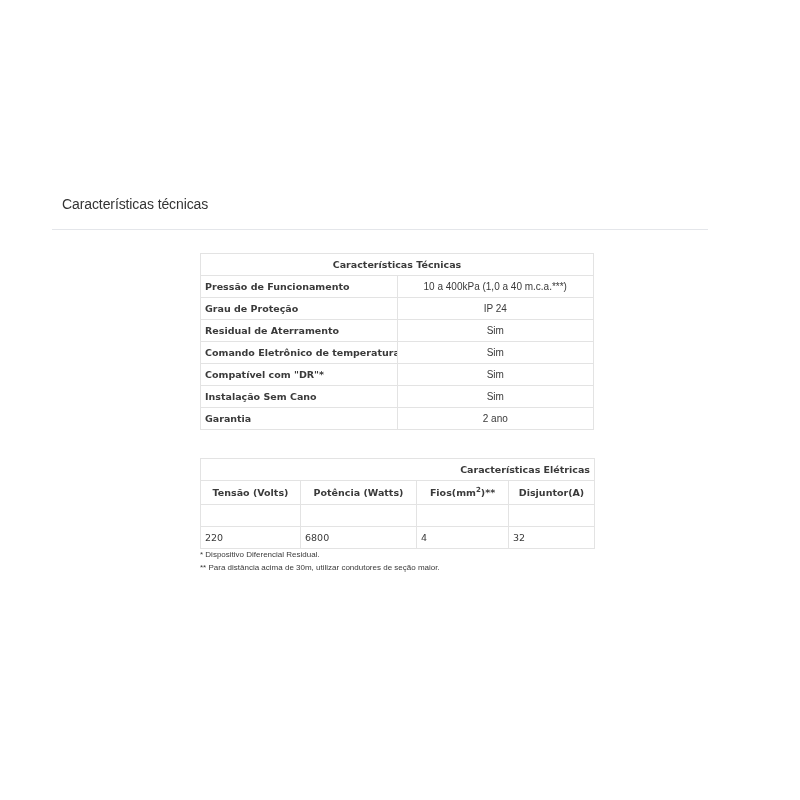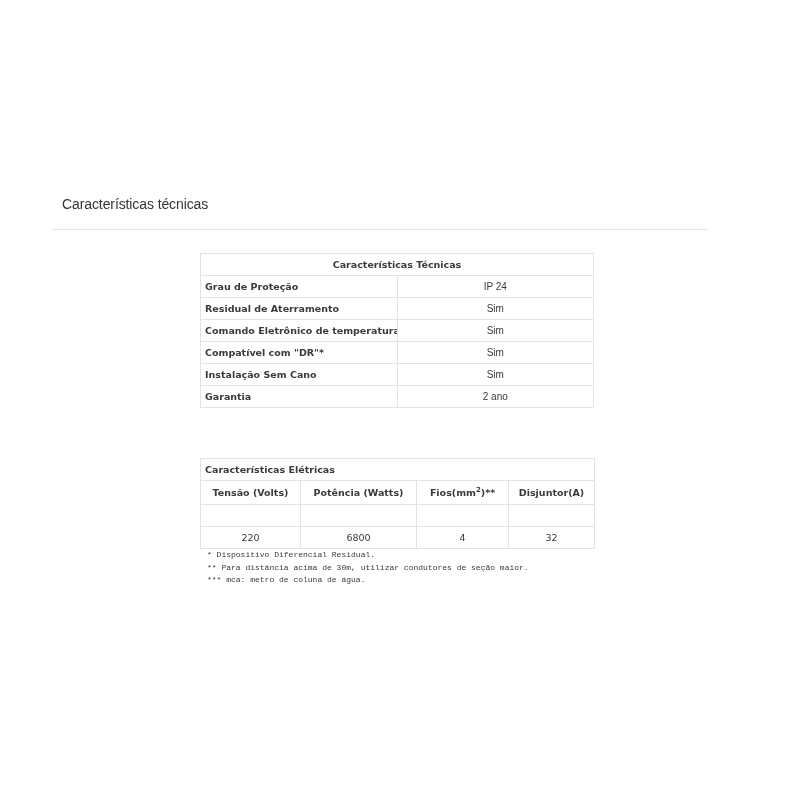--- a/index.html
+++ b/index.html
@@ -72,62 +72,64 @@
       font-family: "Liberation Sans", sans-serif;
       font-size: 10px;
     }
     #elec-table {
       left: 200px;
       top: 458px;
       width: 394px;
     }
     #elec-table th.caption {
       height: 21px;
-      text-align: left;
+      text-align: right;
       font-weight: bold;
     }
     #elec-table th.colhead {
       height: 23px;
       text-align: center;
       font-weight: bold;
       margin-top: 21px;
     }
     #elec-table td {
       height: 21px;
-      text-align: center;
       font-size: 9.5px;
     }
     #elec-table sup {
       font-size: 7px;
       line-height: 0;
     }
     .footnotes {
       position: absolute;
       left: 200px;
       top: 549px;
-      font-family: Liberation Mono, monospace;
+      font-family: Liberation Sans, sans-serif;
       font-size: 8px;
       color: #3a3a3a;
       line-height: 12.5px;
-      margin-left: 7px;
     }
     .footnotes div {
       white-space: nowrap;
     }
   </style>
 </head>
 <body>
 
 <div class="section-title">Características técnicas</div>
 <div class="section-divider"></div>
 
 <table class="spec" id="tech-table">
   <tbody>
       <tr>
     <th class="caption" colspan="2">Características Técnicas</th>
+  </tr>
+  <tr>
+    <td class="label">Pressão de Funcionamento</td>
+    <td class="value">10 a 400kPa (1,0 a 40 m.c.a.***)</td>
   </tr>
   <tr>
     <td class="label">Grau de Proteção</td>
     <td class="value">IP 24</td>
   </tr>
   <tr>
     <td class="label">Residual de Aterramento</td>
     <td class="value">Sim</td>
   </tr>
   <tr>
@@ -177,14 +179,13 @@
     <td>6800</td>
     <td>4</td>
     <td>32</td>
   </tr>
 </tbody>
   </table>
 
 <div class="footnotes">
   <div>* Dispositivo Diferencial Residual.</div>
   <div>** Para distância acima de 30m, utilizar condutores de seção maior.</div>
-  <div>*** mca: metro de coluna de água.</div>
 </div>
 
 </body></html>

